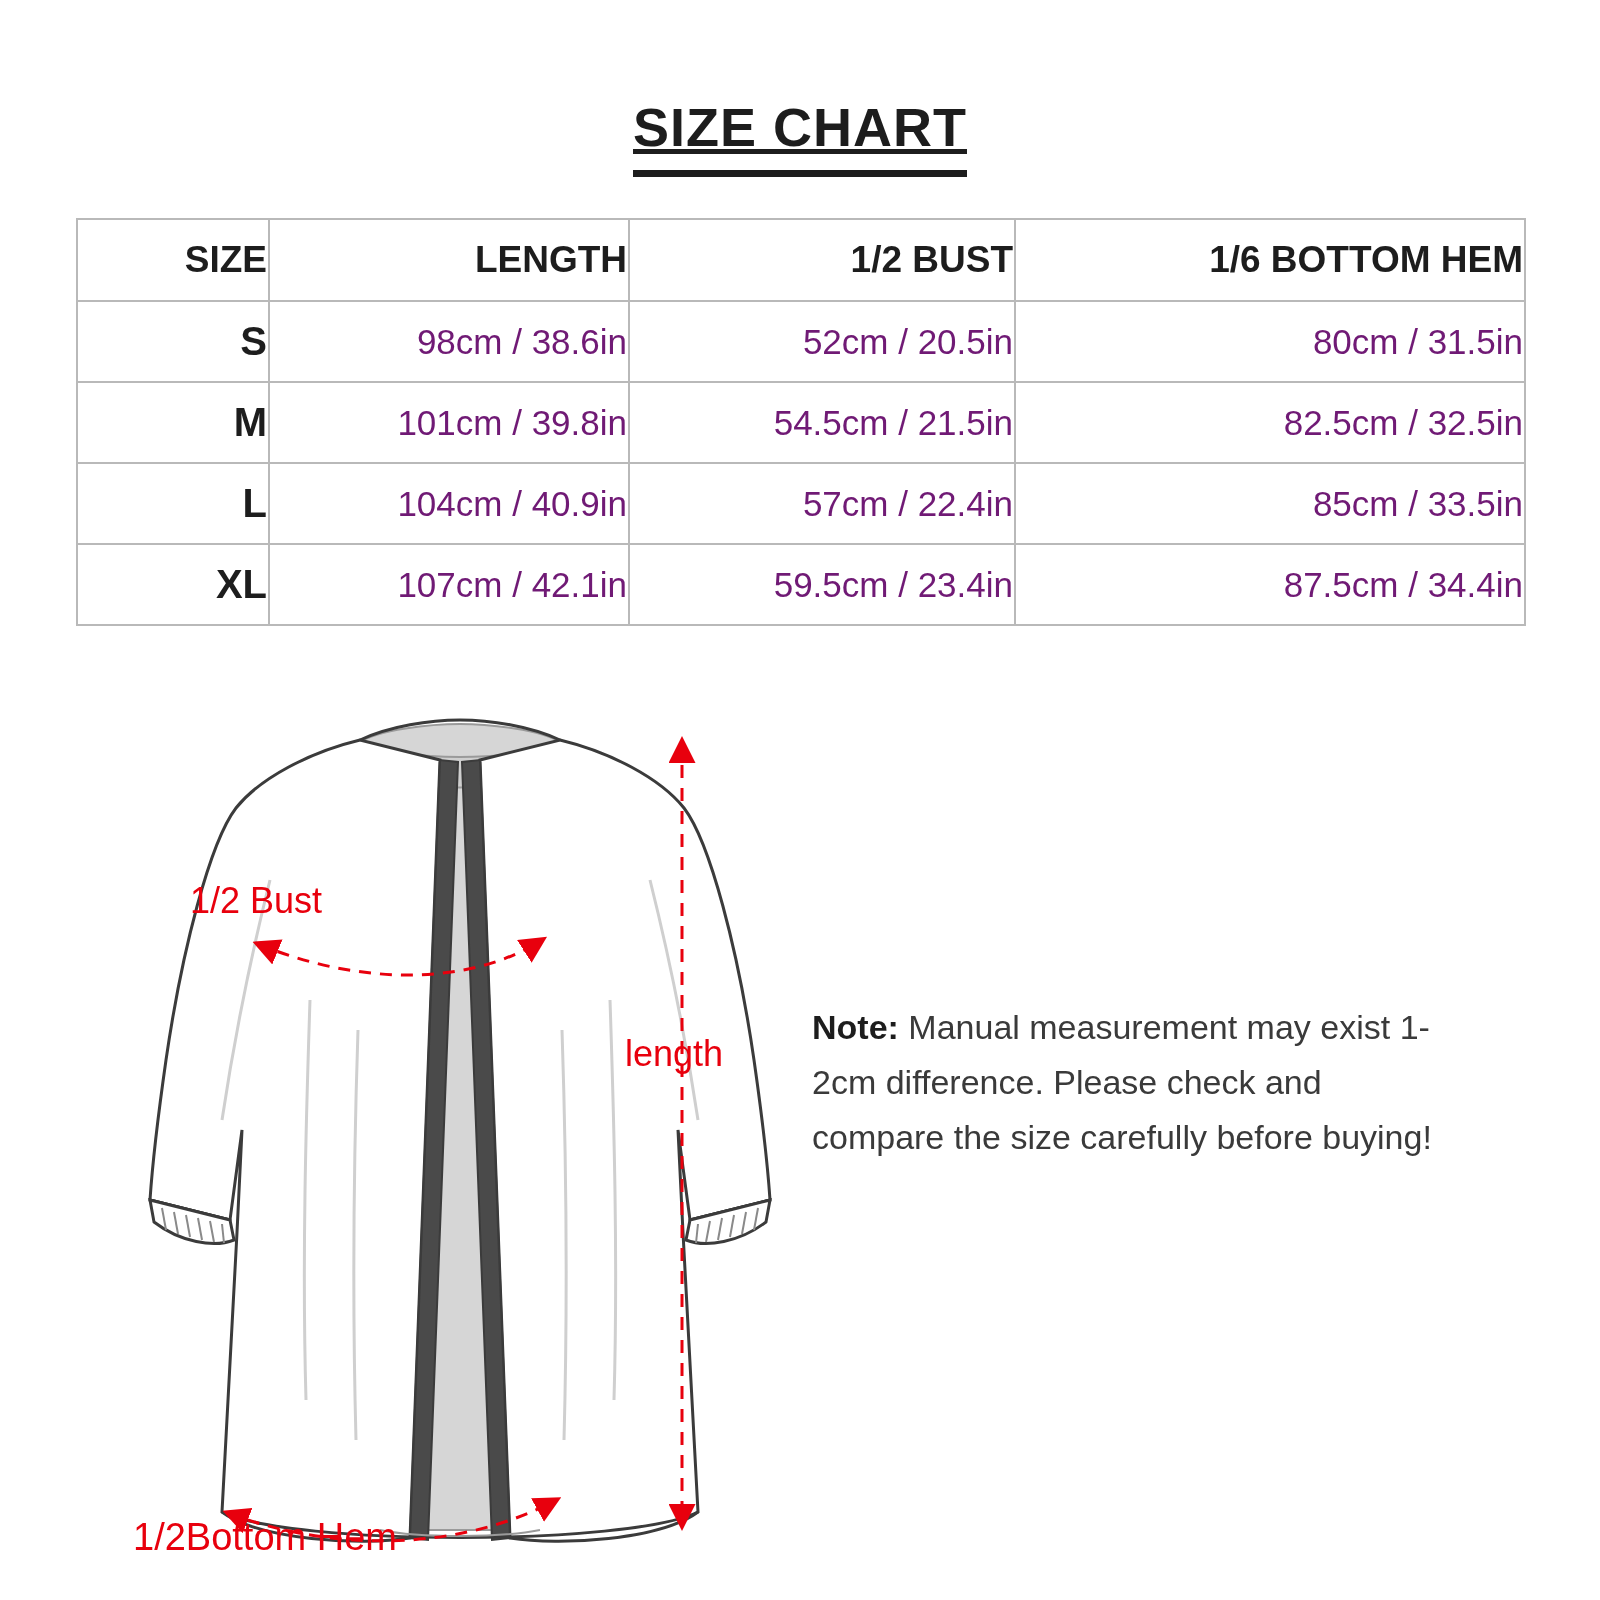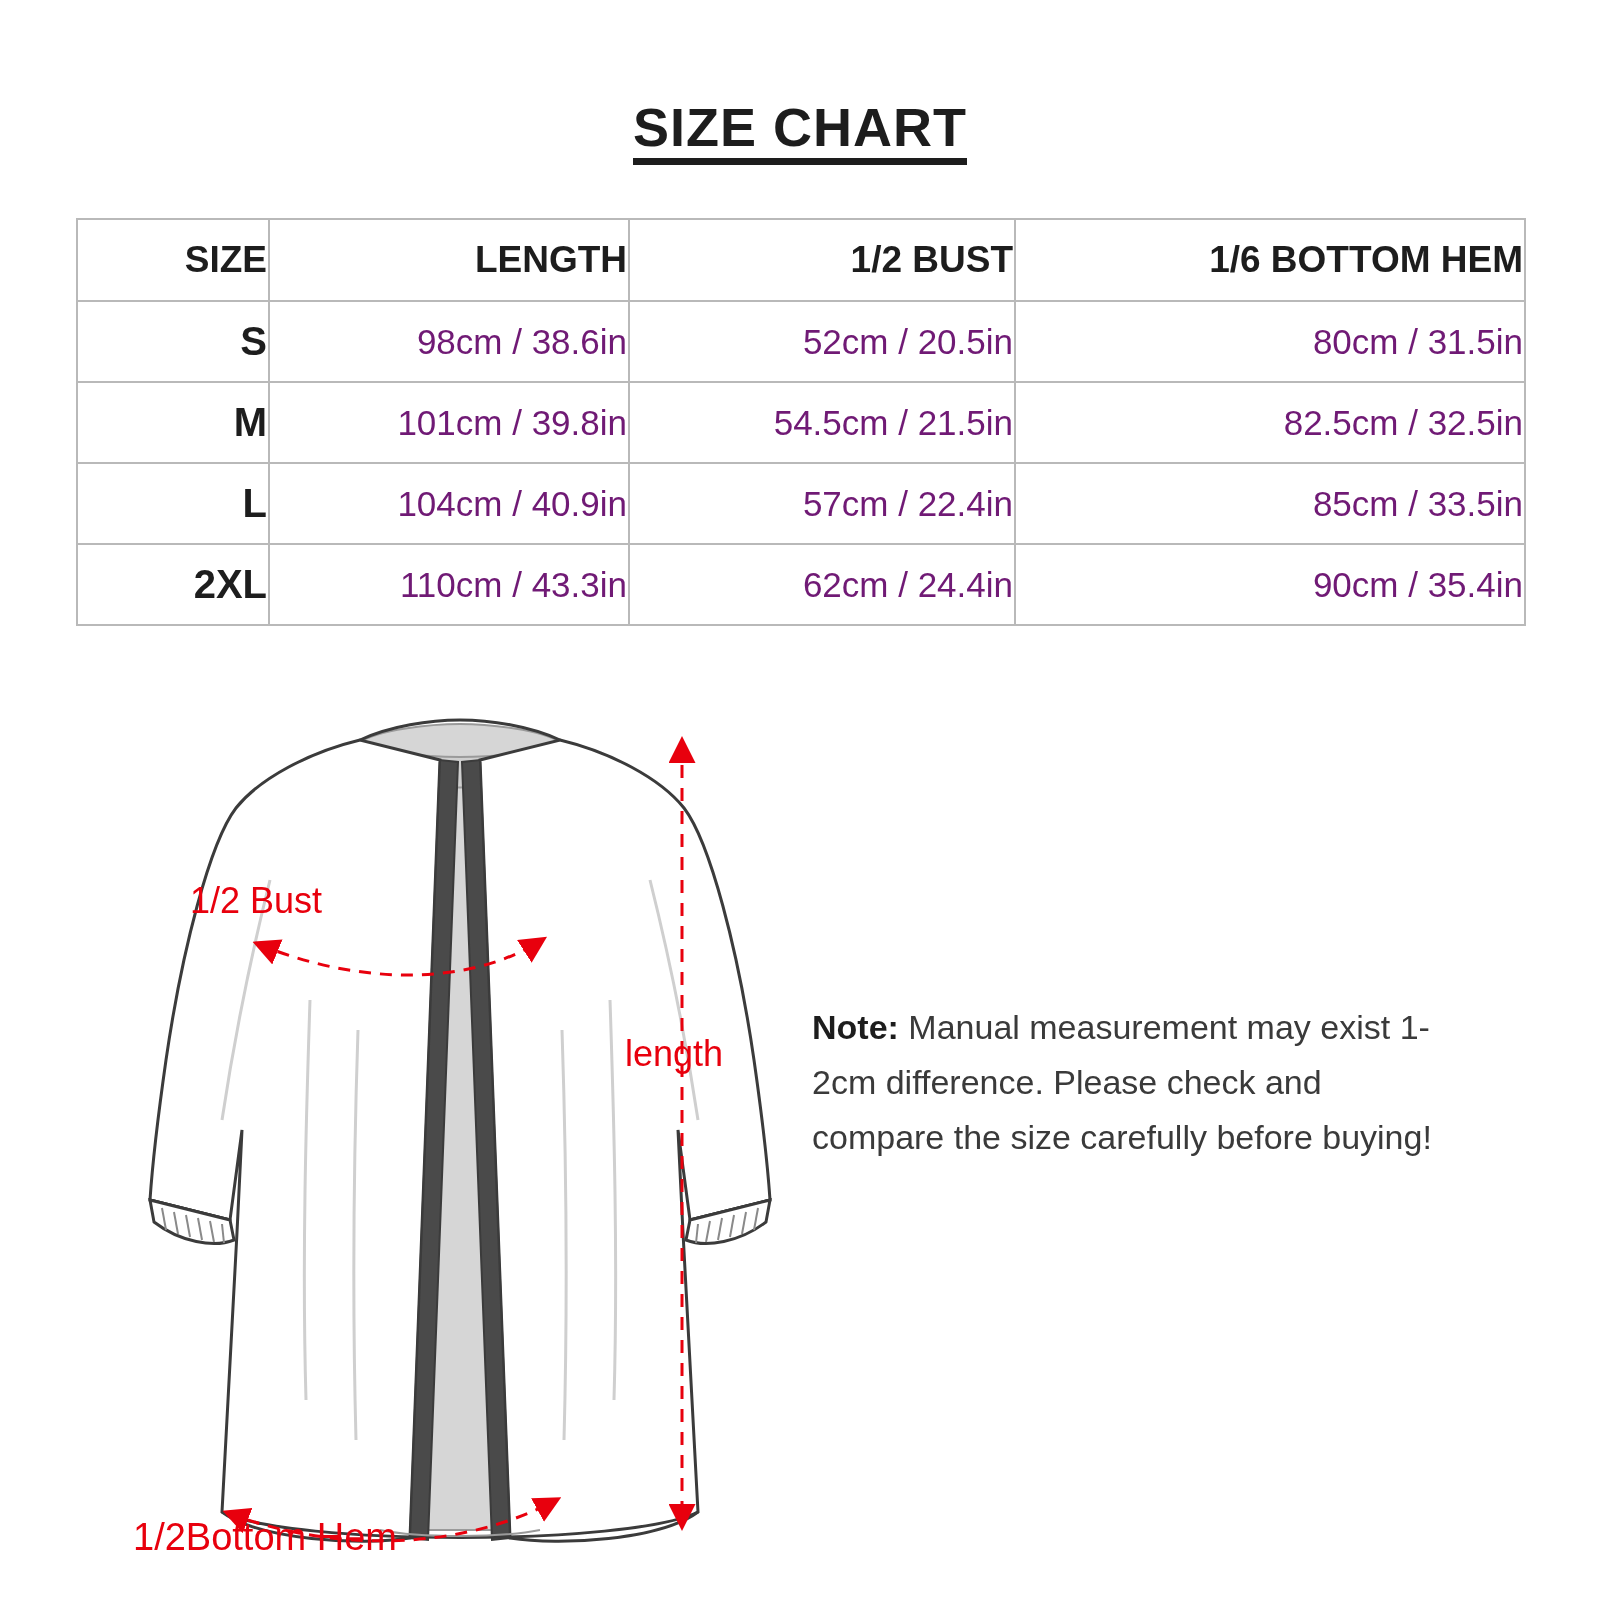--- a/index.html
+++ b/index.html
@@ -23,21 +23,23 @@
     left: 0;
     width: 1600px;
     text-align: center;
   }
   #chart-title {
     display: inline-block;
     font-size: 54px;
     font-weight: bold;
     letter-spacing: 1px;
     color: #1d1d1d;
+    padding-bottom: 12px;
     border-bottom: 7px solid #1d1d1d;
+    text-decoration: underline;
   }
 
   
   #size-table {
     position: absolute;
     left: 76px;
     top: 218px;
     width: 1448px;
     border-collapse: collapse;
     table-layout: fixed;
@@ -150,24 +152,24 @@
       <td class="val-cell">54.5cm / 21.5in</td>
       <td class="val-cell">82.5cm / 32.5in</td>
     </tr>
     <tr>
       <td class="size-cell">L</td>
       <td class="val-cell">104cm / 40.9in</td>
       <td class="val-cell">57cm / 22.4in</td>
       <td class="val-cell">85cm / 33.5in</td>
     </tr>
     <tr>
-      <td class="size-cell">2XL</td>
-      <td class="val-cell">110cm / 43.3in</td>
-      <td class="val-cell">62cm / 24.4in</td>
-      <td class="val-cell">90cm / 35.4in</td>
+      <td class="size-cell">XL</td>
+      <td class="val-cell">107cm / 42.1in</td>
+      <td class="val-cell">59.5cm / 23.4in</td>
+      <td class="val-cell">87.5cm / 34.4in</td>
     </tr>
   </tbody>
 </table>
 
 <div id="illustration">
   <svg id="garment-svg" width="700" height="880" viewBox="0 0 700 880">
 
     <path d="M250 42 C 268 30, 320 24, 350 24 C 380 24, 432 30, 450 42
              L 446 90 L 430 830 L 270 830 L 254 90 Z" fill="#d6d6d6" stroke="#9a9a9a" stroke-width="2"></path>
 

